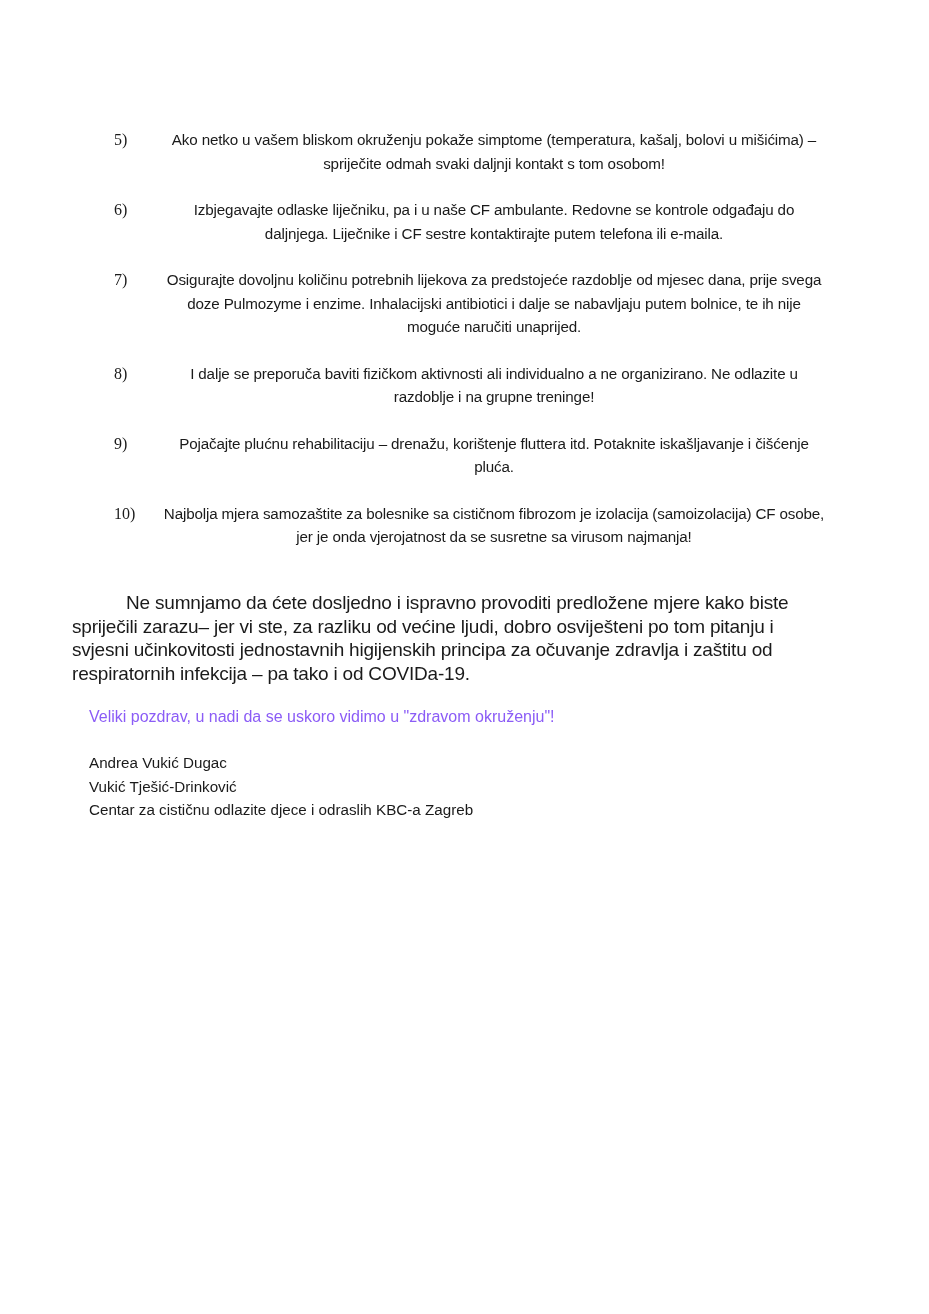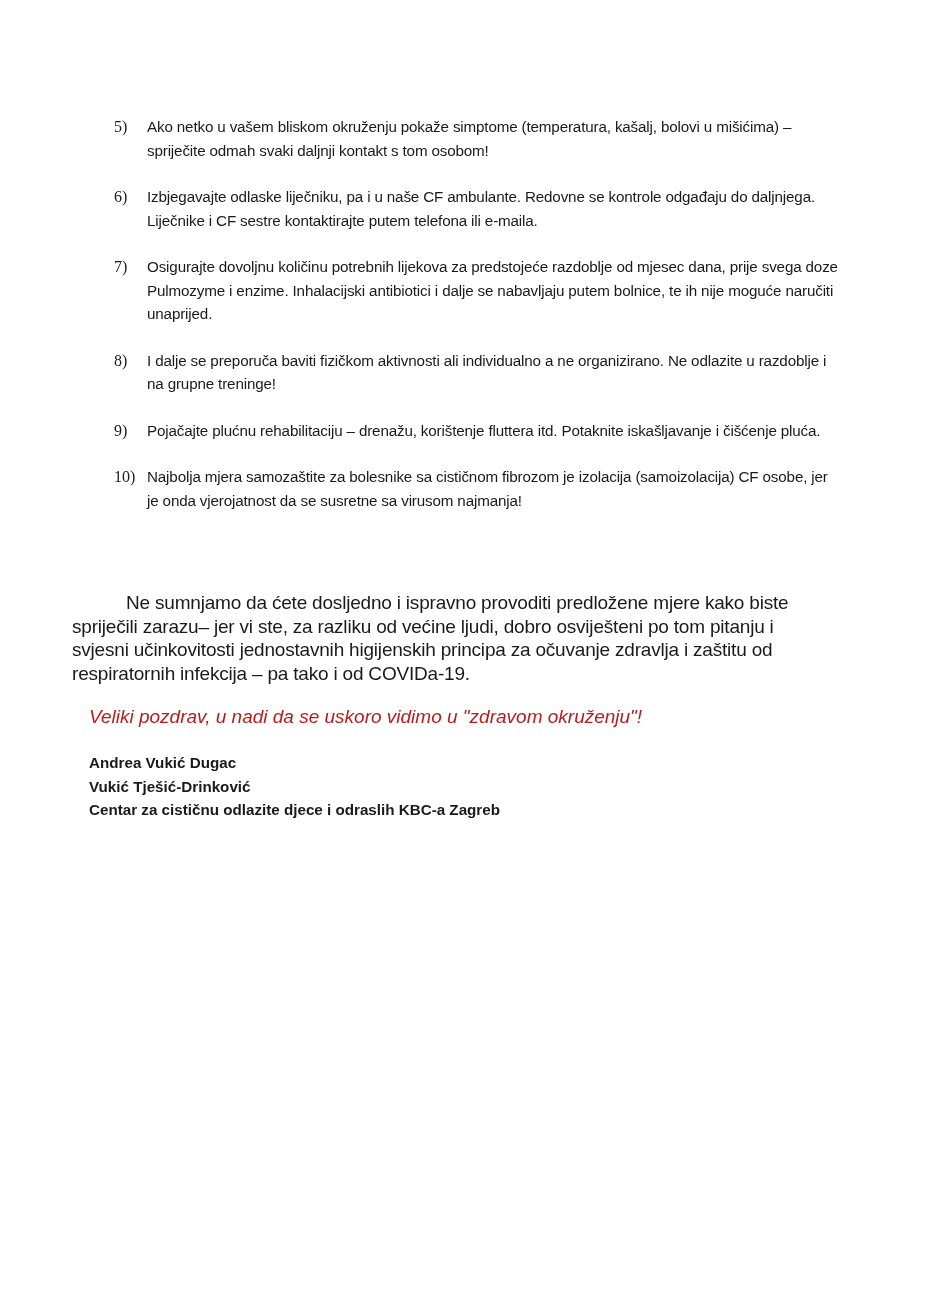--- a/index.html
+++ b/index.html
@@ -11,33 +11,33 @@
     }
     .list { position: absolute; left: 114px; top: 112px; width: 730px; }
     .item { position: relative; margin: 0 0 23px 0; }
     .num {
       position: absolute; left: 0; top: 0; width: 30px;
       font-family: "Liberation Serif", serif; font-size: 16px; line-height: 23.5px;
     }
     .text {
       margin-left: 30px; font-size: 15.2px; line-height: 23.5px; letter-spacing: -0.15px;
     }
-    .text p { margin: 3px; }
+    .text p { margin: 16px; text-align: center; }
     .closing {
       position: absolute; left: 72px; top: 591px; width: 760px;
       font-size: 19px; line-height: 23.5px; letter-spacing: -0.2px;
     }
     .closing .indent { display: inline-block; width: 54px; }
     .greeting {
       position: absolute; left: 89px; top: 705px; width: 760px;
-      font-style: italic; font-size: 19px; line-height: 23.5px; color: #b91c1c;
+      font-size: 16px; line-height: 23.5px; color: #8b5cf6;
     }
     .signature {
       position: absolute; left: 89px; top: 751px; width: 760px;
-      font-weight: bold; font-size: 15.2px; line-height: 23.5px;
+      font-weight: normal; font-size: 15.2px; line-height: 23.5px;
     }
     .signature div { margin: 0; }
   </style>
 </head>
 <body>
 
 <div class="page">
 
   <div class="list">
     <div class="item">

